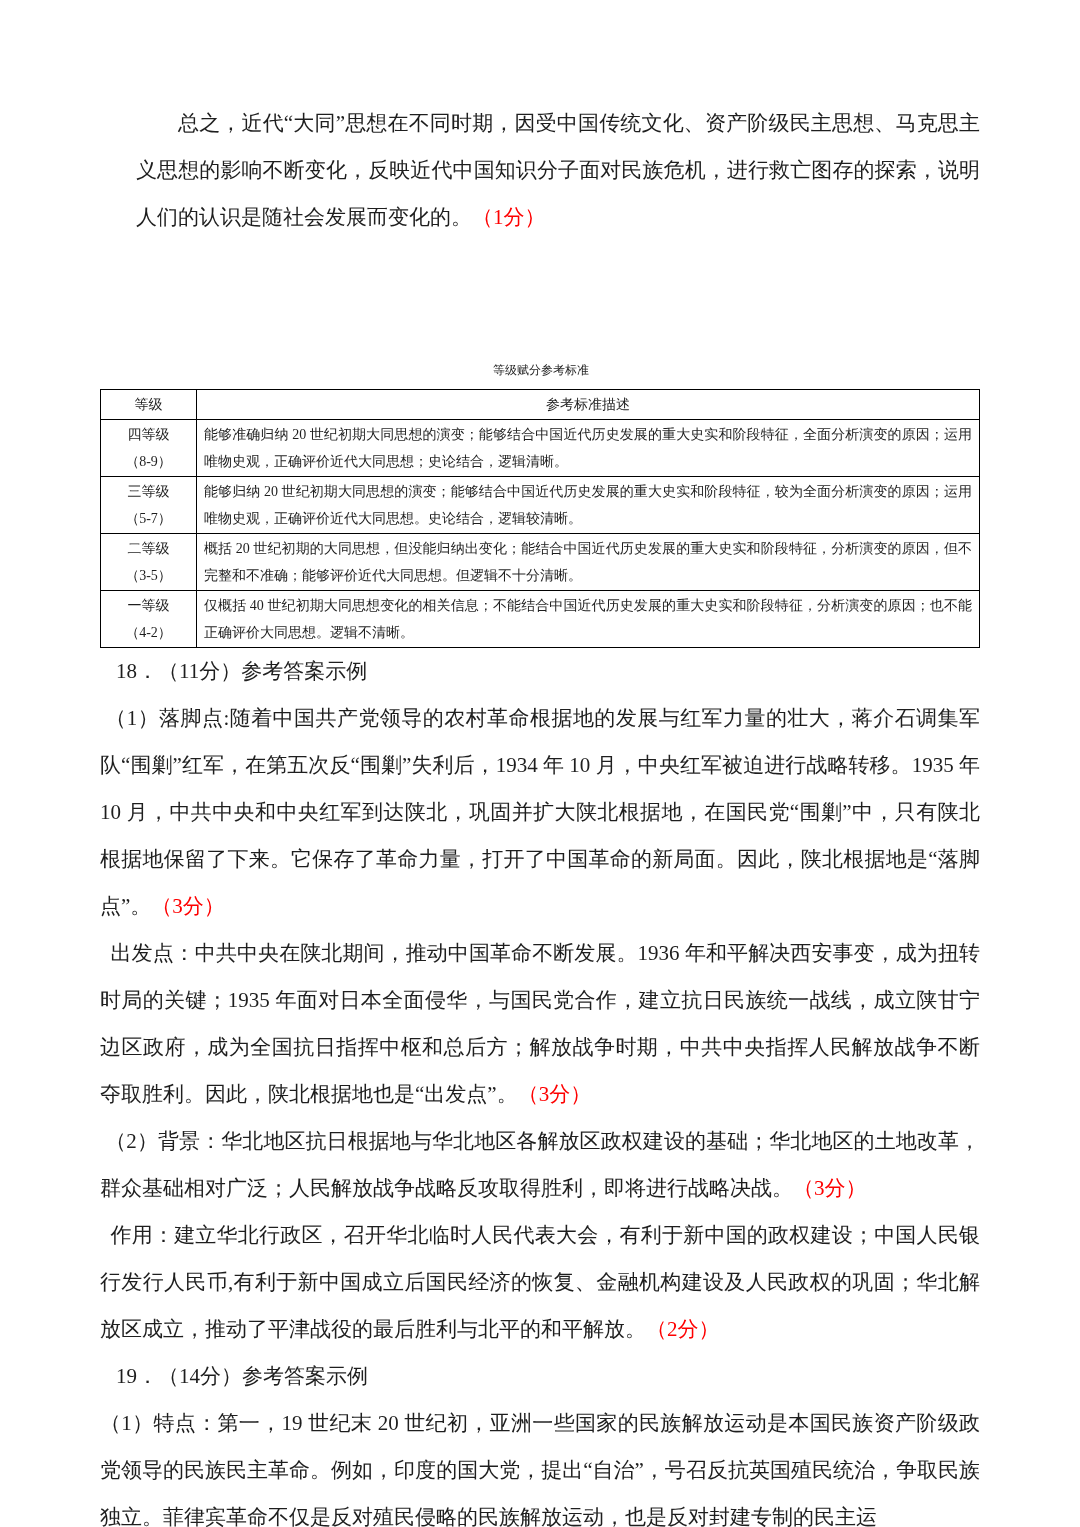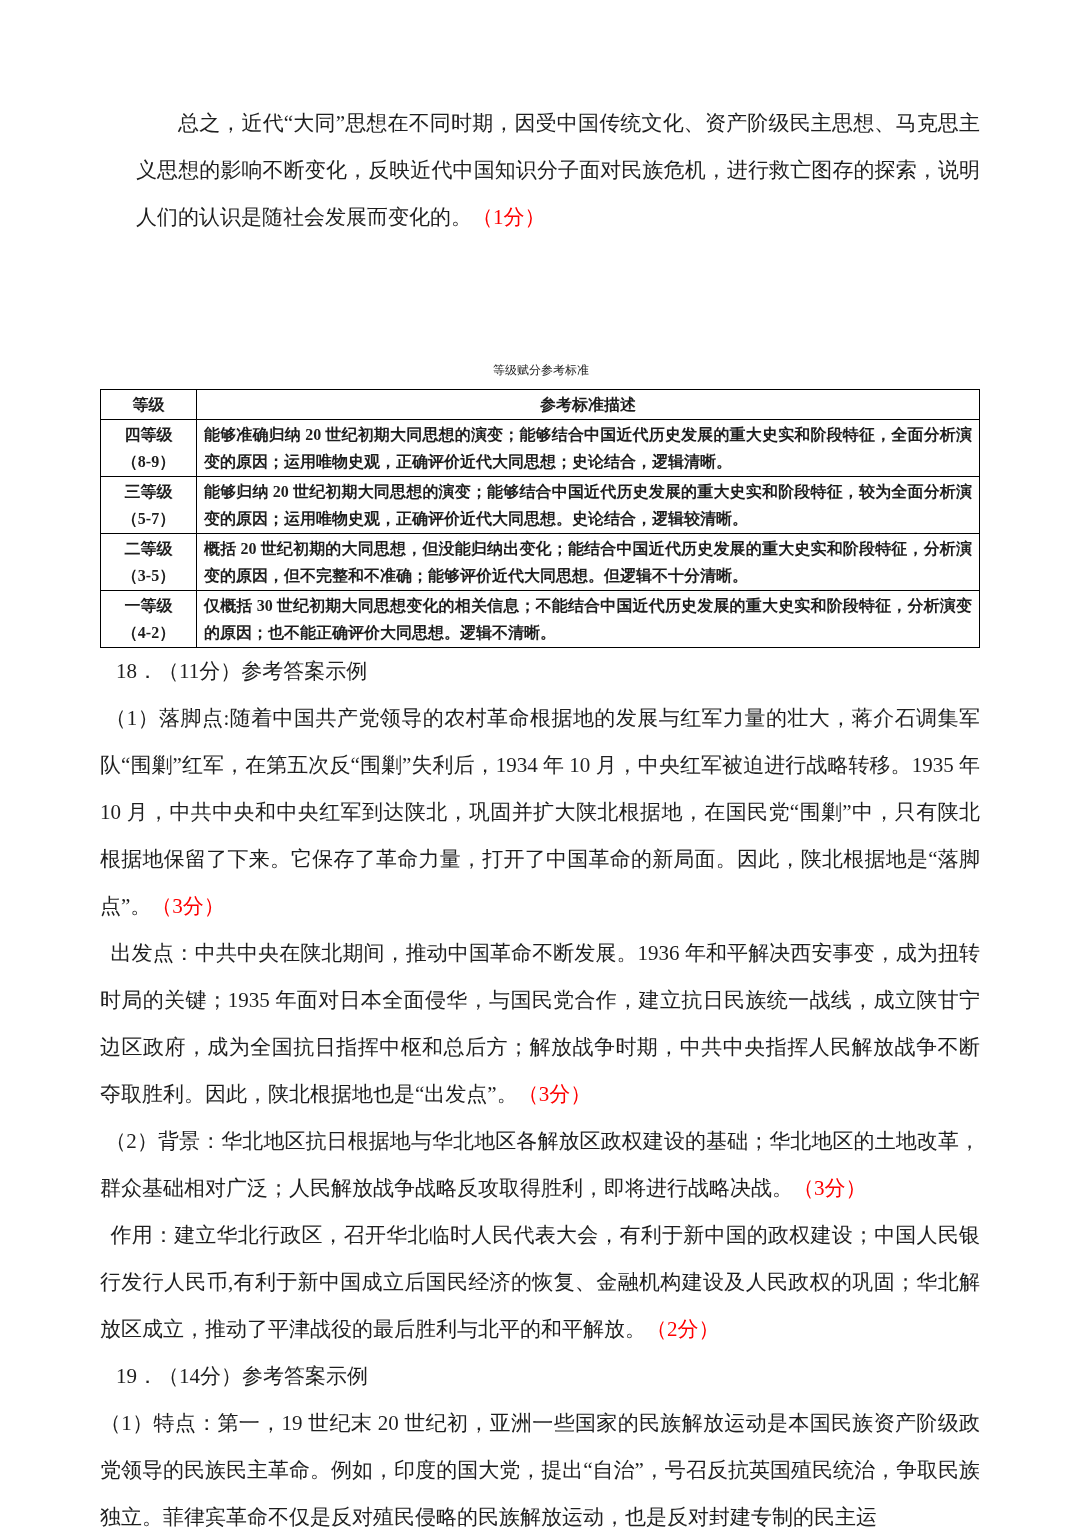--- a/index.html
+++ b/index.html
@@ -34,22 +34,22 @@
     margin: 116px 0 6px 2px;
     text-align: center;
   }
   table.rubric {
     width: 100%;
     border-collapse: collapse;
     table-layout: fixed;
   }
   table.rubric th, table.rubric td {
     border: 1.6px solid #000000;
-    font-weight: bold;
-    font-size: 16px;
+    font-weight: normal;
+    font-size: 14px;
     line-height: 27px;
     padding: 1px 7px;
     vertical-align: middle;
     box-sizing: border-box;
   }
   col.grade-col { width: 96px; }
   table.rubric th { text-align: center; height: 27px; }
   .grade-cell { text-align: center; padding: 1px 2px !important; }
   .desc-cell { text-align: justify; }
   .heading { text-indent: 0; margin-left: 16px; }
@@ -92,21 +92,21 @@
           <div>二等级</div>
           <div>（3-5）</div>
         </td>
         <td class="desc-cell">概括 20 世纪初期的大同思想，但没能归纳出变化；能结合中国近代历史发展的重大史实和阶段特征，分析演变的原因，但不完整和不准确；能够评价近代大同思想。但逻辑不十分清晰。</td>
       </tr>
       <tr>
         <td class="grade-cell">
           <div>一等级</div>
           <div>（4-2）</div>
         </td>
-        <td class="desc-cell">仅概括 30 世纪初期大同思想变化的相关信息；不能结合中国近代历史发展的重大史实和阶段特征，分析演变的原因；也不能正确评价大同思想。逻辑不清晰。</td>
+        <td class="desc-cell">仅概括 40 世纪初期大同思想变化的相关信息；不能结合中国近代历史发展的重大史实和阶段特征，分析演变的原因；也不能正确评价大同思想。逻辑不清晰。</td>
       </tr>
     </tbody>
   </table>
 
   <p class="para heading">18．（11分）参考答案示例</p>
 
   <p class="para indent-small"><span>（1）落脚点:随着中国共产党领导的农村革命根据地的发展与红军力量的壮大，蒋介石调集军队“围剿”红军，在第五次反“围剿”失利后，1934 年 10 月，中央红军被迫进行战略转移。1935 年 10 月，中共中央和中央红军到达陕北，巩固并扩大陕北根据地，在国民党“围剿”中，只有陕北根据地保留了下来。它保存了革命力量，打开了中国革命的新局面。因此，陕北根据地是“落脚点”。</span><span class="score">（3分）</span></p>
 
   <p class="para indent-half"><span>出发点：中共中央在陕北期间，推动中国革命不断发展。1936 年和平解决西安事变，成为扭转时局的关键；1935 年面对日本全面侵华，与国民党合作，建立抗日民族统一战线，成立陕甘宁边区政府，成为全国抗日指挥中枢和总后方；解放战争时期，中共中央指挥人民解放战争不断夺取胜利。因此，陕北根据地也是“出发点”。</span><span class="score">（3分）</span></p>
 

